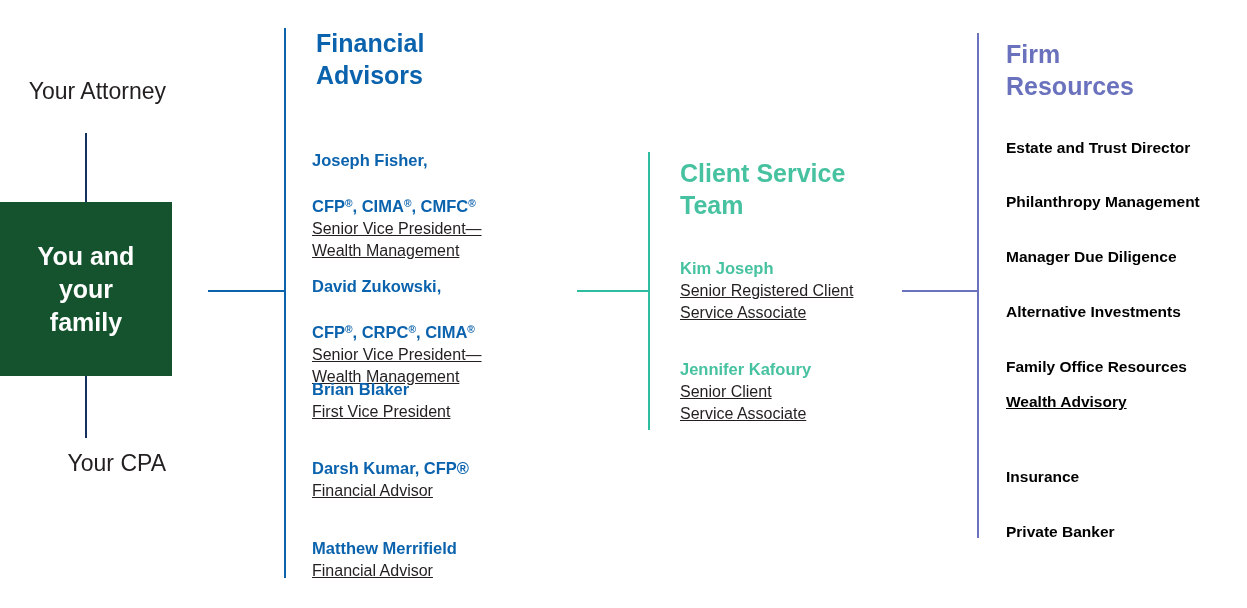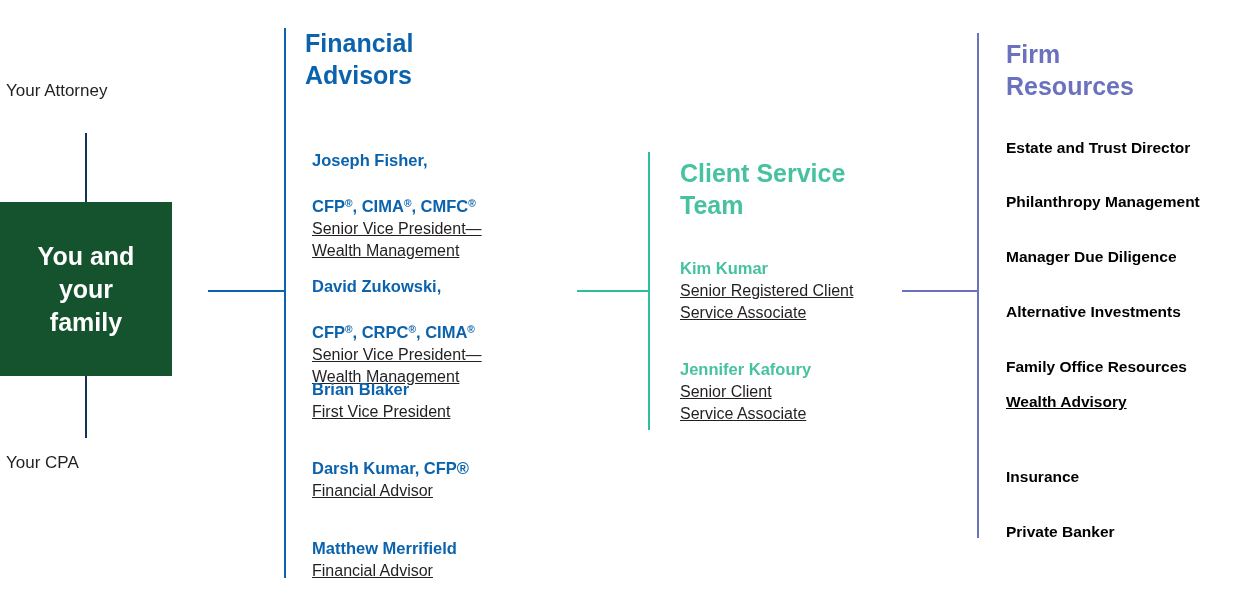--- a/index.html
+++ b/index.html
@@ -18,24 +18,24 @@
     height: 608px;
     background: #ffffff;
     overflow: hidden;
   }
   .vline { position: absolute; width: 2px; }
   .hline { position: absolute; height: 2px; }
 
   
   .side-label {
     position: absolute;
-    font-size: 17px;
+    font-size: 23px;
     line-height: 22px;
     color: #231f20;
-    text-align: left;
+    text-align: right;
     width: 160px;
     left: 6px;
   }
   #attorney-label { top: 80px; }
   #cpa-label { top: 452px; }
 
   #client-box {
     position: absolute;
     left: 0px;
     top: 202px;
@@ -54,21 +54,21 @@
   #client-box-label { white-space: pre-line; padding: 0 10px; }
 
   
   .col-heading {
     position: absolute;
     font-weight: bold;
     font-size: 25px;
     line-height: 32px;
     white-space: pre-line;
   }
-  #fa-heading  { left: 305px; top: 27px;  color: #0b63ad; }
+  #fa-heading  { left: 316px; top: 27px;  color: #0b63ad; }
   #cst-heading { left: 680px; top: 157px; color: #47c2a0; }
   #fr-heading  { left: 1006px; top: 38px; color: #6b72bd; }
 
   
   .person { position: absolute; }
   .person .name {
     font-weight: bold;
     font-size: 16.5px;
     line-height: 23px;
     margin: 0;
@@ -164,21 +164,21 @@
   </div>
 
   <div class="hline" style="left:577px; top:290px; width:73px; background:#2fbda0;"></div>
 
   <div class="vline" style="left:648px; top:152px; height:278px; background:#2fbda0;"></div>
 
   <div class="col-heading" id="cst-heading">Client Service
 Team</div>
 
   <div class="person cst-col" style="left:680px; top:257px;">
-    <p class="name">Kim Kumar</p>
+    <p class="name">Kim Joseph</p>
     <p class="title">Senior Registered Client
 Service Associate</p>
   </div>
 
   <div class="person cst-col" style="left:680px; top:358px;">
     <p class="name">Jennifer Kafoury</p>
     <p class="title">Senior Client
 Service Associate</p>
   </div>
 

